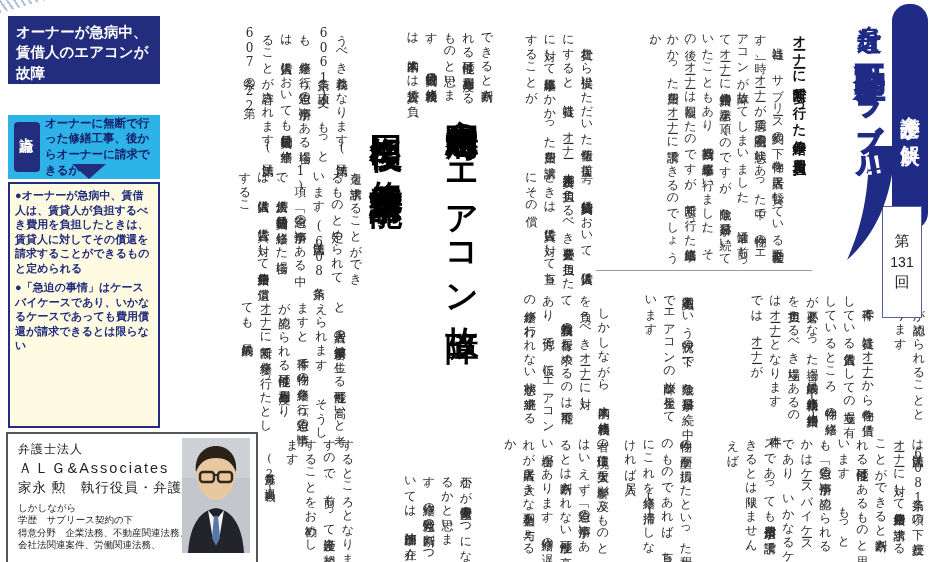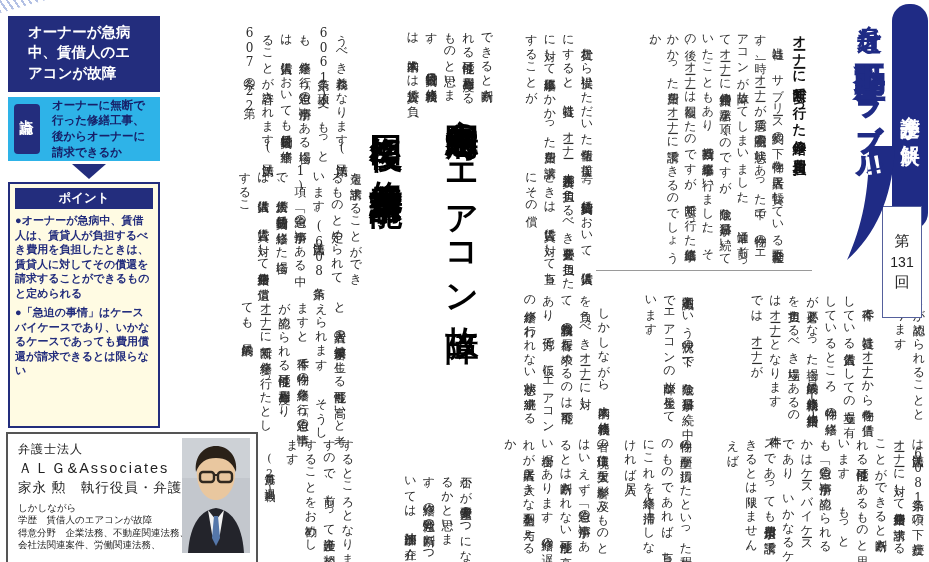--- a/index.html
+++ b/index.html
@@ -28,25 +28,25 @@
   .series .p2{font-size:30px;font-weight:900;color:#f6e100;-webkit-text-stroke:2px #1f2b85;letter-spacing:2px;}
   .series .p3{font-size:25px;font-weight:900;color:#ffffff;-webkit-text-stroke:2px #1f2b85;letter-spacing:2px;}
   .tail{position:absolute;left:845px;top:146px;z-index:2;}
   .badge{position:absolute;left:882px;top:206px;width:38px;height:110px;background:#fff;
          border:1px solid #55609c;display:flex;flex-direction:column;align-items:center;
          justify-content:center;gap:3px;z-index:1;color:#222;}
   .badge .bchar{font-size:15px;font-family:"DejaVu Serif",serif;}
   .badge .bnum{font-size:14px;font-family:Liberation Sans, sans-serif;}
   .divider{position:absolute;left:596px;top:270px;width:216px;height:1px;background:#9a9a9a;}
   
-  .caseBox{position:absolute;left:8px;top:16px;width:152px;height:76px;background:#232d7d;
-           color:#fff;font-weight:bold;font-size:14.5px;line-height:1.4;padding:6px 20px;
+  .caseBox{position:absolute;left:8px;top:16px;width:152px;height:68px;background:#232d7d;
+           color:#fff;font-weight:bold;font-size:14.5px;line-height:1.4;padding:6px 8px;
            box-sizing:border-box;}
-  .ronten{position:absolute;left:8px;top:97px;width:152px;height:64px;background:#2eb3e8;
-          display:flex;align-items:center;gap:12px;padding:5px 4px 5px 6px;box-sizing:border-box;}
+  .ronten{position:absolute;left:8px;top:115px;width:152px;height:64px;background:#2eb3e8;
+          display:flex;align-items:center;gap:5px;padding:5px 4px 5px 6px;box-sizing:border-box;}
   .rlabel{background:#232d7d;color:#fff;writing-mode:vertical-rl;text-orientation:upright;
           font-weight:bold;font-size:14px;border-radius:4px;padding:4px 4px;height:42px;
           display:flex;align-items:center;}
   .rtext{color:#172069;font-weight:bold;font-size:11.5px;line-height:1.35;}
   .arrow{position:absolute;left:72px;top:164px;width:0;height:0;
          border-left:17px solid transparent;border-right:17px solid transparent;
          border-top:15px solid #232d7d;}
   .points{position:absolute;left:8px;top:182px;width:152px;height:246px;background:#fffbe3;
           border:2px solid #232d7d;box-sizing:border-box;padding:4px 5px;}
   .ptitle{background:#232d7d;color:#fff;font-weight:bold;font-size:12.5px;text-align:center;
@@ -111,31 +111,30 @@
   <div class="v" style="left:281px;top:431px;width:76px;height:128px;">するところとなりますので、前もって弁護士に相談することをお勧めします。</div>
   <div class="v" style="left:257px;top:452px;width:21px;height:110px;font-size:11px;">(毎月第2週掲載)</div>
 
   <div class="caseBox">オーナーが急病中、賃借人のエアコンが故障</div>
   <div class="ronten">
     <div class="rlabel">論点</div>
     <div class="rtext">オーナーに無断で行った修繕工事、後からオーナーに請求できるか</div>
   </div>
   <div class="arrow"></div>
   <div class="points">
-    <div class="ptitle">ポイント</div>
     <div class="pitem">●オーナーが急病中、賃借人は、賃貸人が負担するべき費用を負担したときは、賃貸人に対してその償還を請求することができるものと定められる</div>
     <div class="pitem">●「急迫の事情」はケースバイケースであり、いかなるケースであっても費用償還が請求できるとは限らない</div>
   </div>
 
   <div class="lawyer">
     <div class="lw1">弁護士法人</div>
     <div class="lw2">ＡＬＧ&amp;Associates</div>
     <div class="lw3">家永 勲　執行役員・弁護士</div>
     <div class="lp">しかしながら</div>
-    <div class="lp">学歴　賃借人のエアコンが故障</div>
+    <div class="lp">学歴　サブリース契約の下</div>
     <div class="lp">得意分野　企業法務、不動産関連法務、</div>
     <div class="lp">会社法関連案件、労働関連法務、</div>
 
   </div>
   <svg class="photo" viewBox="0 0 68 115">
     <rect x="0" y="0" width="68" height="115" fill="#c3c7cd"></rect>
     <rect x="0" y="0" width="68" height="40" fill="#cdd1d6"></rect>
     <path d="M34,14 C20,14 14,26 15,38 C16,52 24,62 34,62 C44,62 52,52 53,38 C54,26 48,14 34,14 Z" fill="#e9c79f"></path>
     <path d="M14,34 C12,18 22,8 34,8 C46,8 56,18 54,34 C50,24 44,20 34,20 C24,20 18,24 14,34 Z" fill="#2a2118"></path>
     <rect x="18" y="34" width="14" height="10" rx="3" fill="none" stroke="#30281f" stroke-width="2.4"></rect>

